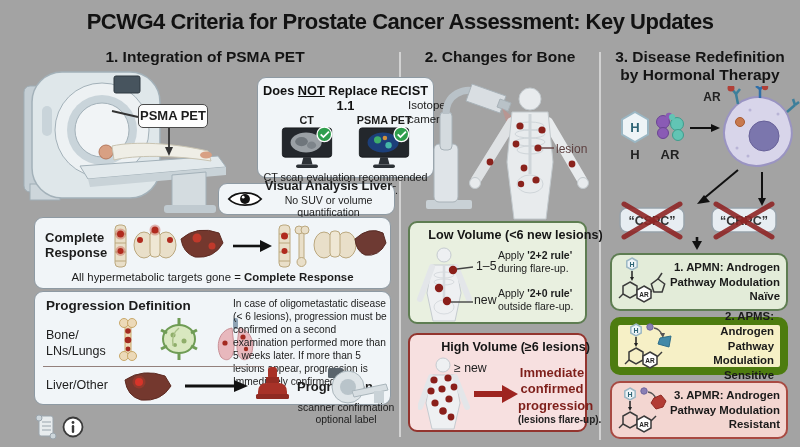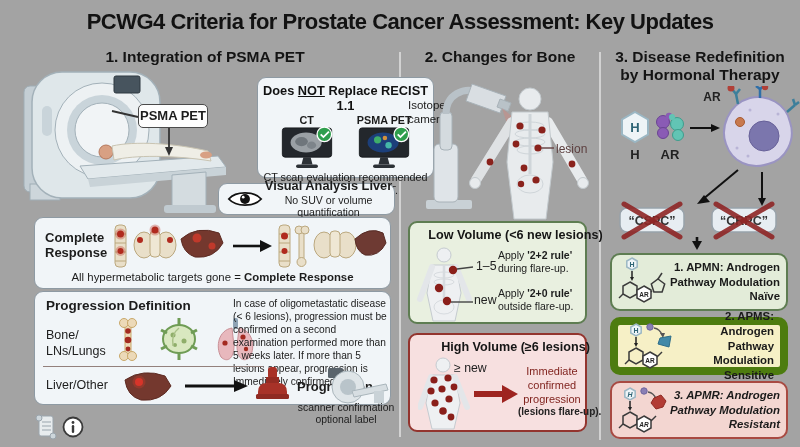--- a/index.html
+++ b/index.html
@@ -7,21 +7,21 @@
   .board{position:relative;width:800px;height:447px;background:#a3a3a3;}
   .abs{position:absolute;}
   .title{top:9px;left:0;width:800px;text-align:center;font-size:22px;font-weight:bold;letter-spacing:-0.5px;color:#121212;}
   .col-head{font-weight:bold;font-size:15.5px;text-align:center;color:#141414;line-height:1.16;}
   .vdiv{width:2px;background:#d2d2d2;}
   .panel{border:1.6px solid #8e9aa3;border-radius:9px;background:#f1f5f8;box-sizing:border-box;}
   .panel-green{border:2px solid #5e7d52;border-radius:9px;background:#e9f0e0;box-sizing:border-box;}
   .panel-pink{border:2px solid #93342e;border-radius:9px;background:#f7e0e0;box-sizing:border-box;}
   .b-green{border:2px solid #5e7d52;border-radius:10px;background:#e3ecd9;box-sizing:border-box;}
   .b-yellow{border:8px solid #4d7c0f;border-radius:10px;background:#f6f0c6;box-sizing:border-box;}
-  .b-red{border:2px solid #a84a42;border-radius:10px;background:#f3d6d1;box-sizing:border-box;font-style:italic;}
+  .b-red{border:2px solid #a84a42;border-radius:10px;background:#f3d6d1;box-sizing:border-box;}
   .pre{white-space:pre-line;}
   .bold{font-weight:bold;}
   .callout{background:#fdfdfd;border:1.6px solid #4a4a4a;border-radius:5px;text-align:center;font-weight:bold;font-size:13px;line-height:21px;}
   .recist-title{text-align:center;font-weight:bold;font-size:12.8px;padding-top:5px;color:#111;}
   .recist-title .u{text-decoration:underline;}
   .mon-row{display:flex;justify-content:space-around;padding:1px 10px 0 10px;}
   .mon-cell{text-align:center;}
   .mon-label{font-weight:bold;font-size:10.8px;margin-bottom:1px;}
   .recist-cap{text-align:center;font-size:10.8px;line-height:1.2;margin-top:2px;}
   .visual-box{display:flex;align-items:center;}
@@ -36,21 +36,21 @@
   .prog-div{border-top:1.5px solid #93807c;}
   .stamp-word{font-weight:bold;font-size:13px;}
   .scan-cap{font-size:10.4px;line-height:1.15;text-align:center;}
   .footer-txt{font-size:12.4px;margin-top:25px;}
   .cam-label{font-size:11.5px;line-height:1.2;}
   .lesion-label{font-size:12px;color:#5d4040;}
   .vol-title{position:absolute;top:5px;left:0;width:100%;text-align:center;font-weight:bold;font-size:12.6px;color:#151515;margin-left:18px;}
   .tag{font-size:12.3px;color:#222;}
   .rule{font-size:10.5px;line-height:1.2;}
   .hv-text{text-align:center;line-height:1.25;}
-  .hv-bold{font-weight:normal;font-size:11px;color:#7e1f1a;}
+  .hv-bold{font-weight:bold;font-size:13px;color:#7e1f1a;}
   .hv-rest{font-weight:bold;font-size:10px;color:#222;white-space:nowrap;}
   .apm-box{display:flex;align-items:center;}
   .apm-text{flex:1;text-align:right;font-weight:bold;font-size:11.4px;line-height:1.3;padding-right:6px;color:#1a1a1a;}
   svg{display:block;}
 </style>
 </head>
 <body>
 
 <div class="board">
 

